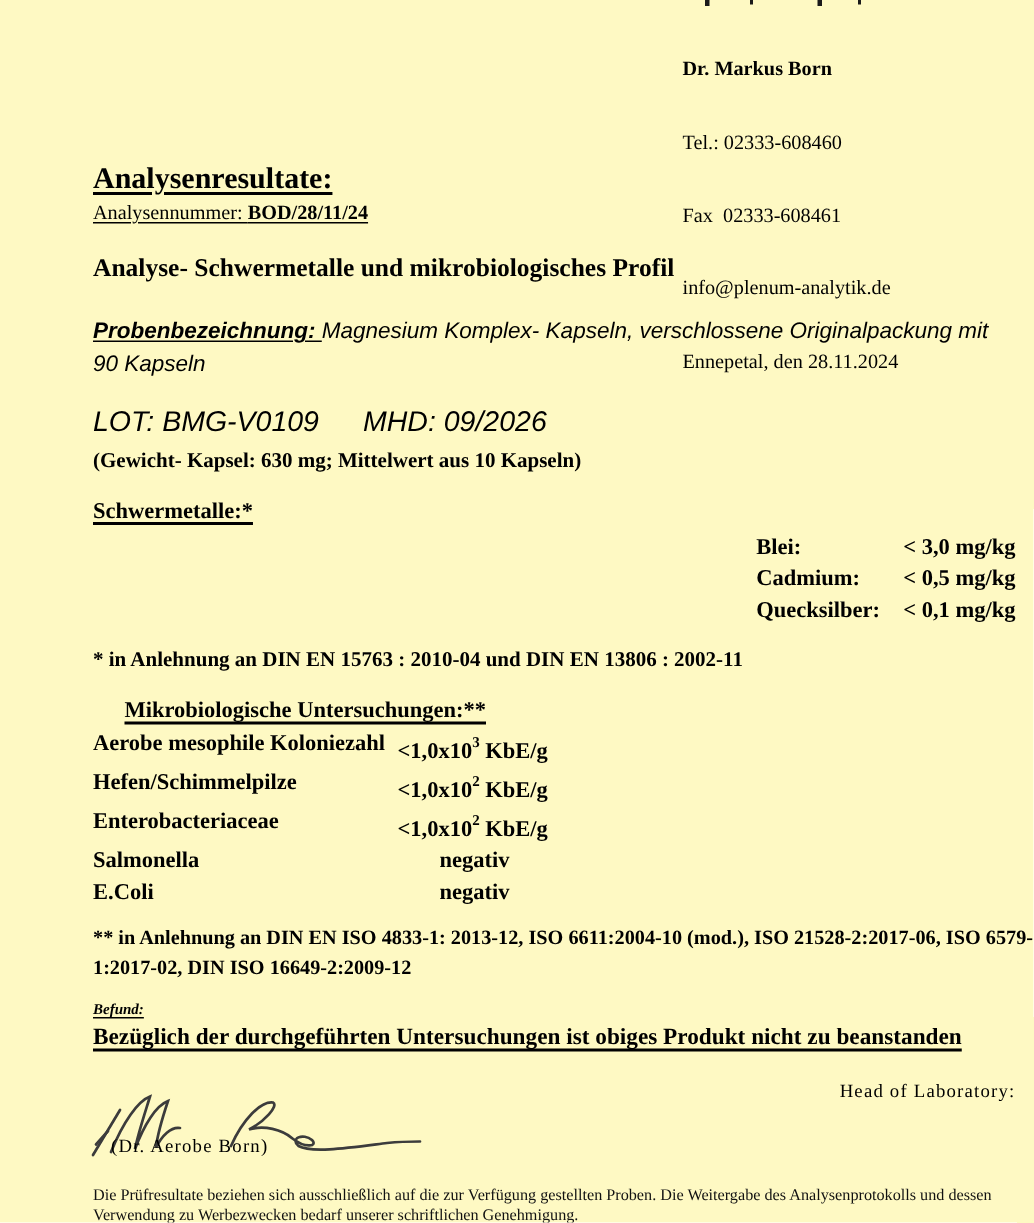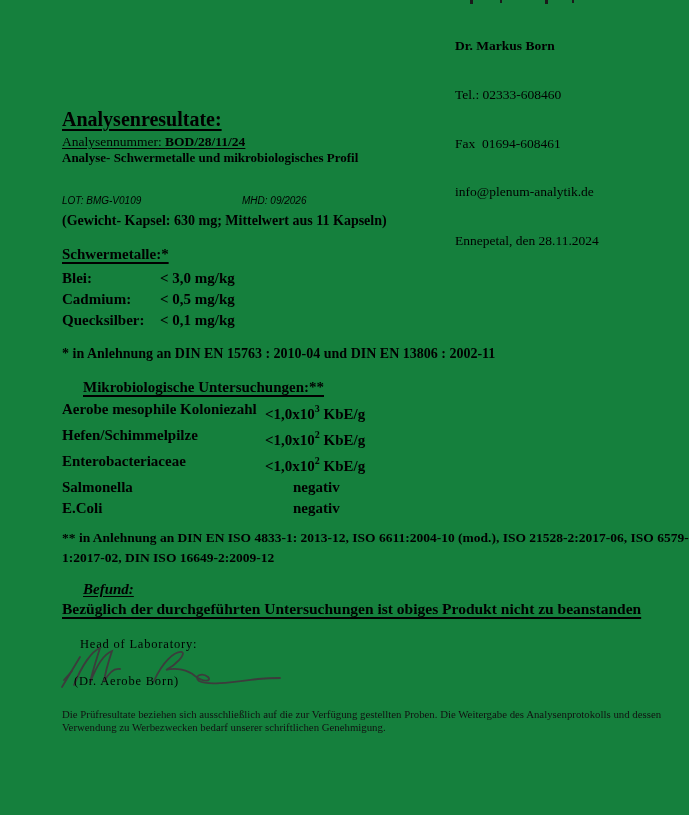--- a/index.html
+++ b/index.html
@@ -4,21 +4,21 @@
 <style>
   * { margin: 0; padding: 0; box-sizing: border-box; }
   html, body { background: #ffffff; }
   body {
     width: 689px; height: 815px;
     position: relative;
     overflow: hidden;
     font-family: "Liberation Serif", serif;
     color: #000;
   }
-  .page { position: absolute; inset: 0; background: #15803d; }
+  .page { position: absolute; inset: 0; background: #fef9c3; }
 
   
   .frag { position: absolute; top: 0; background: #1a1a1a; }
 
   
   .contact {
     position: absolute; left: 455px; top: 6px;
     font-size: 13.5px; line-height: 16.2px;
     white-space: pre-wrap;
   }
@@ -30,107 +30,107 @@
     font-size: 20px; font-weight: bold;
     text-decoration: underline; text-decoration-thickness: 2px; text-underline-offset: 3px;
     margin-top: 4px;
   }
   .analysis-number {
     font-size: 13.5px; margin-top: 3px;
     text-decoration: underline; text-underline-offset: 2px;
   }
   .analysis-number .num { font-weight: bold; }
 
-  .subtitle { font-size: 13px; font-weight: bold; }
+  .subtitle { font-size: 17px; font-weight: bold; margin-top: 19px; }
 
   .sample-desc {
     margin-top: 21px;
     font-family: "Liberation Sans", sans-serif;
     font-style: italic; font-size: 15px; line-height: 22px;
   }
   .sample-desc .lbl {
     font-weight: bold;
     text-decoration: underline; text-underline-offset: 2px;
   }
   .lot-row {
-    margin-top: 29px;
+    margin-top: 17px;
     font-family: "Liberation Sans", sans-serif;
-    font-style: italic; font-size: 10px;
+    font-style: italic; font-size: 19px;
   }
   .lot-row .lot { display: inline-block; width: 180px; }
   .weight-note { margin-top: 7px; font-size: 14px; font-weight: bold; }
 
   .sec-heading {
     font-size: 15px; font-weight: bold;
     text-decoration: underline; text-decoration-thickness: 1.5px; text-underline-offset: 2.5px;
   }
   .hm-heading { margin-top: 17px; }
   .hm-table { margin-top: 5px; font-size: 15px; font-weight: bold; }
-  .hm-row { line-height: 21px; display: flex; }
+  .hm-row { line-height: 21px; display: flex; justify-content: flex-end; }
   .hm-row .n { width: 98px; }
 
   .footnote1 { margin-top: 15px; font-size: 14px; font-weight: bold; }
 
   .micro-heading { margin-top: 17px; margin-left: 21px; }
   .micro-table { margin-top: 3px; font-size: 15px; font-weight: bold; }
   .micro-row { line-height: 21px; display: flex; white-space: nowrap; }
   .micro-row .n { min-width: 203px; }
   .micro-row .v.indent { padding-left: 28px; }
   sup { font-size: 10px; position: relative; top: -1px; }
 
   .footnote2 { margin-top: 9px; font-size: 13.5px; font-weight: bold; line-height: 19.5px; width: 640px; }
 
   .befund-label {
-    margin-top: 14px; font-size: 15px; font-weight: bold; font-style: italic;
+    margin-top: 14px; font-size: 10px; font-weight: bold; font-style: italic;
     text-decoration: underline; text-underline-offset: 2px;
     display: inline-block;
-    margin-left: 21px;
   }
   .befund-text {
     font-size: 15.5px; font-weight: bold; margin-top: 2px;
     text-decoration: underline; text-decoration-thickness: 1.5px; text-underline-offset: 3px;
   }
 
   .sig-block { position: relative; margin-top: 19px; height: 58px; }
-  .sig-role { font-size: 12.5px; letter-spacing: 0.8px; padding-left: 18px; }
+  .sig-role { font-size: 12.5px; letter-spacing: 0.8px; padding-left: 18px; text-align: right; }
   .sig-svg { position: absolute; left: -4px; top: 6px; }
   .sig-name { position: absolute; left: 12px; top: 37px; font-size: 12.5px; letter-spacing: 0.8px; }
 
   .footer { margin-top: 13px; font-size: 10.8px; line-height: 13.2px; width: 618px; color: #111; }
 </style>
 </head>
 <body>
 
 <div class="page">
 
   <div class="frag" style="left:470px; width:3px; height:4px;"></div>
   <div class="frag" style="left:500px; width:2px; height:3px;"></div>
   <div class="frag" style="left:545px; width:3px; height:4px;"></div>
   <div class="frag" style="left:572px; width:2px; height:3px;"></div>
 
   <div class="contact">
     <div class="name">Dr. Markus Born</div>
     <div>Tel.: 02333-608460</div>
-    <div>Fax  01694-608461</div>
+    <div>Fax  02333-608461</div>
     <div>info@plenum-analytik.de</div>
     <div>Ennepetal, den 28.11.2024</div>
   </div>
 
   <div class="content">
 
     <div class="h1">Analysenresultate:</div>
 
     <div class="analysis-number"><span>Analysennummer: </span><span class="num">BOD/28/11/24</span></div>
 
     <div class="subtitle">Analyse- Schwermetalle und mikrobiologisches Profil</div>
 
+    <div class="sample-desc"><span class="lbl">Probenbezeichnung: </span><span> Magnesium Komplex- Kapseln, verschlossene Originalpackung mit 90 Kapseln</span></div>
 
     <div class="lot-row"><span class="lot">LOT: BMG-V0109</span><span>MHD: 09/2026</span></div>
 
-    <div class="weight-note">(Gewicht- Kapsel: 630 mg; Mittelwert aus 11 Kapseln)</div>
+    <div class="weight-note">(Gewicht- Kapsel: 630 mg; Mittelwert aus 10 Kapseln)</div>
 
     <div class="sec-heading hm-heading">Schwermetalle:*</div>
 
     <div class="hm-table">
       <div class="hm-row">
           <span class="n">Blei:</span>
           <span class="v">&lt; 3,0 mg/kg</span>
         </div>
       <div class="hm-row">
           <span class="n">Cadmium:</span>

